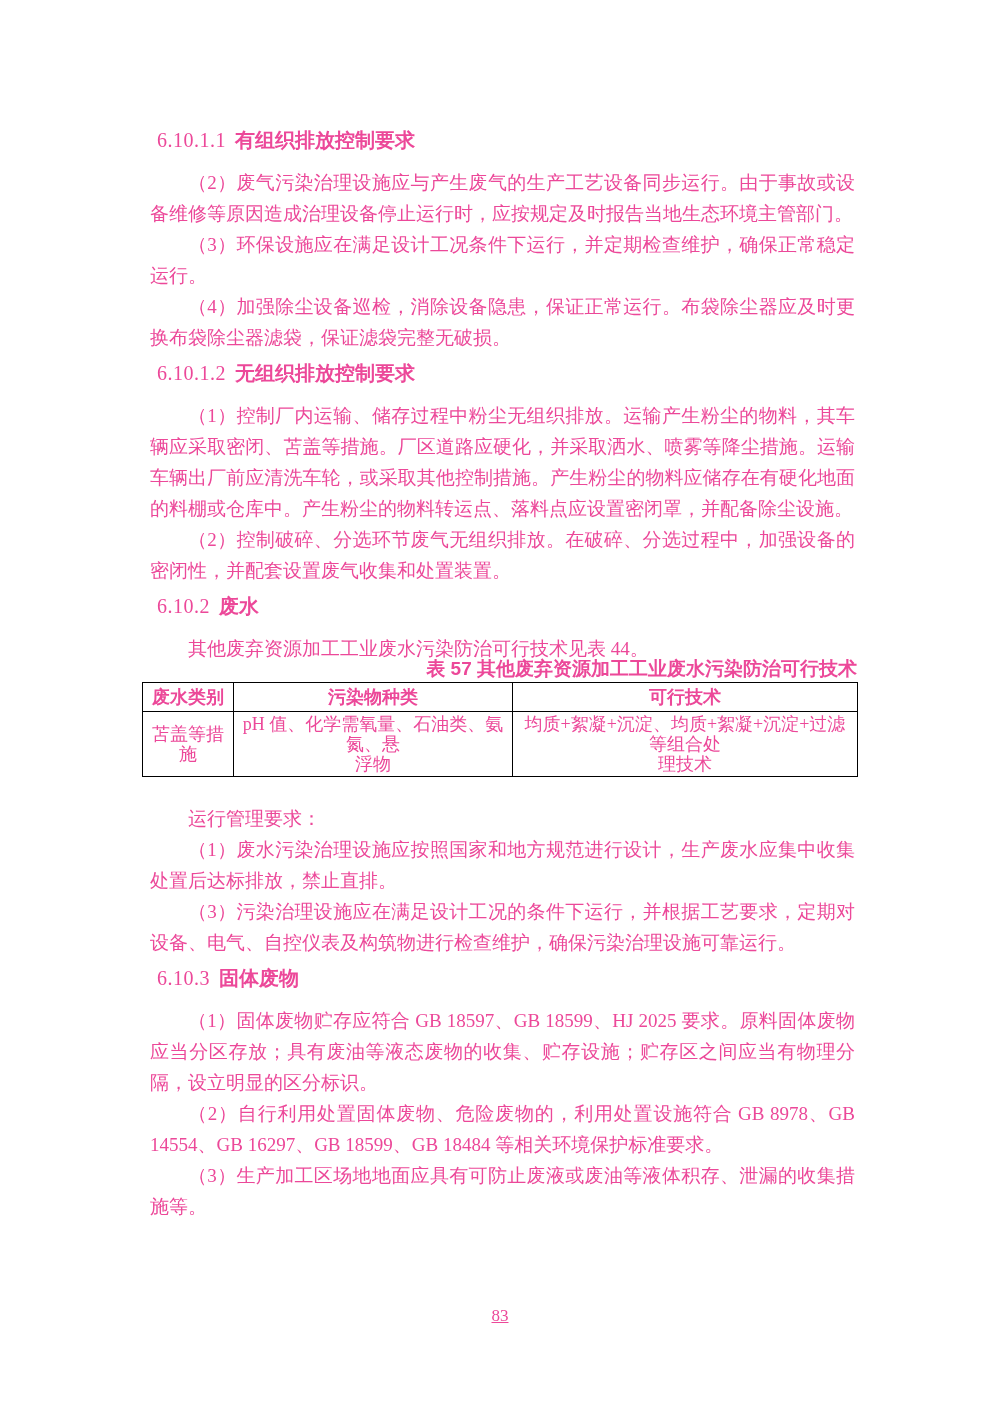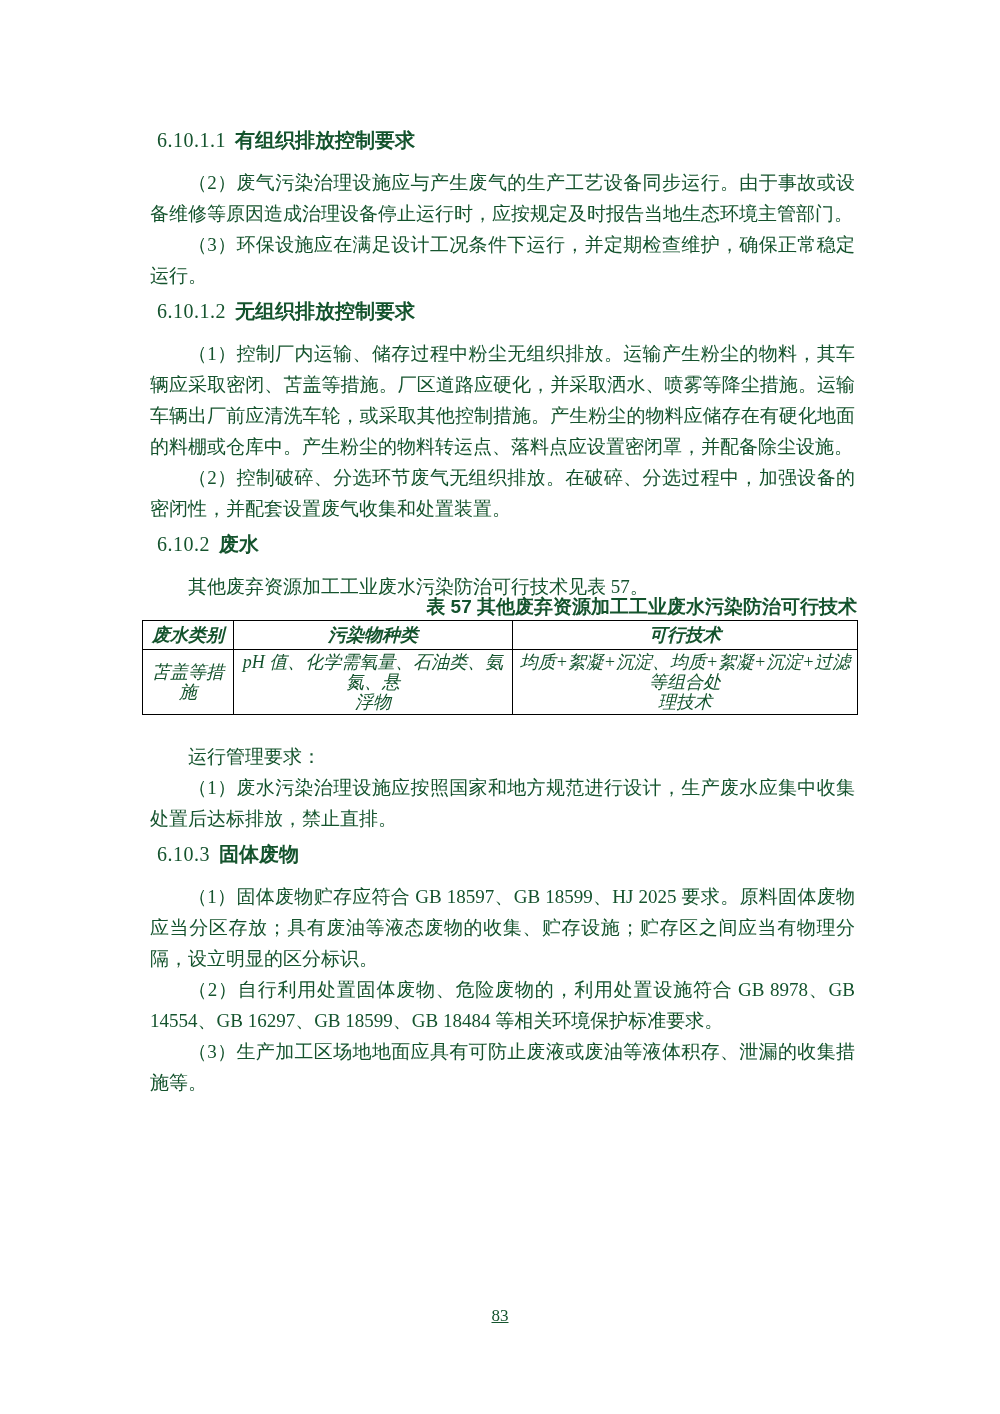--- a/index.html
+++ b/index.html
@@ -1,20 +1,20 @@
 <!DOCTYPE html>
 <html lang="zh"><head>
 <meta charset="utf-8">
 <style>
   html,body{margin:0;padding:0;background:#ffffff;}
   .page{
     position:relative;
     width:1000px;height:1414px;
     background:#ffffff;
-    color:#14532d;
+    color:#ec4899;
     font-family:"Liberation Serif", serif;
     overflow:hidden;
   }
   .content{
     position:absolute;
     left:150px; right:145px; top:128px;
   }
   .sec{
     font-size:20px;
     line-height:25px;
@@ -45,21 +45,20 @@
     font-weight:700;
     font-size:19px;
     line-height:22px;
     text-align:right;
     margin:-6px 0 2px -8px;
     width:715px;
   }
   .tbl-wrap{
     margin:0 0 26px -8px;
     width:715px;
-    font-style:italic;
   }
   table.vtable{
     border-collapse:collapse;
     width:715px;
     table-layout:fixed;
   }
   table.vtable th, table.vtable td{
     border:1px solid #000000;
     text-align:center;
     vertical-align:middle;
@@ -93,27 +92,28 @@
 </style>
 </head>
 <body>
 
 <div class="page">
   <div class="content">
 
     <h2 class="sec"><span class="num">6.10.1.1</span><span class="label">有组织排放控制要求</span></h2>
     <p class="body">（2）废气污染治理设施应与产生废气的生产工艺设备同步运行。由于事故或设备维修等原因造成治理设备停止运行时，应按规定及时报告当地生态环境主管部门。</p>
     <p class="body">（3）环保设施应在满足设计工况条件下运行，并定期检查维护，确保正常稳定运行。</p>
+    <p class="body">（4）加强除尘设备巡检，消除设备隐患，保证正常运行。布袋除尘器应及时更换布袋除尘器滤袋，保证滤袋完整无破损。</p>
 
     <h2 class="sec"><span class="num">6.10.1.2</span><span class="label">无组织排放控制要求</span></h2>
     <p class="body">（1）控制厂内运输、储存过程中粉尘无组织排放。运输产生粉尘的物料，其车辆应采取密闭、苫盖等措施。厂区道路应硬化，并采取洒水、喷雾等降尘措施。运输车辆出厂前应清洗车轮，或采取其他控制措施。产生粉尘的物料应储存在有硬化地面的料棚或仓库中。产生粉尘的物料转运点、落料点应设置密闭罩，并配备除尘设施。</p>
     <p class="body">（2）控制破碎、分选环节废气无组织排放。在破碎、分选过程中，加强设备的密闭性，并配套设置废气收集和处置装置。</p>
 
     <h2 class="sec"><span class="num">6.10.2</span><span class="label">废水</span></h2>
-    <p class="body">其他废弃资源加工工业废水污染防治可行技术见表 57。</p>
+    <p class="body">其他废弃资源加工工业废水污染防治可行技术见表 44。</p>
 
     <div class="tbl-caption">表 57 其他废弃资源加工工业废水污染防治可行技术</div>
     <div class="tbl-wrap">
       <table class="vtable">
         <colgroup>
           <col style="width:91px">
           <col style="width:279px">
           <col style="width:345px">
         </colgroup>
         <thead>
@@ -130,20 +130,21 @@
 浮物</td>
             <td>均质+絮凝+沉淀、均质+絮凝+沉淀+过滤等组合处
 理技术</td>
           </tr>
         </tbody>
       </table>
     </div>
 
     <p class="body">运行管理要求：</p>
     <p class="body">（1）废水污染治理设施应按照国家和地方规范进行设计，生产废水应集中收集处置后达标排放，禁止直排。</p>
+    <p class="body">（3）污染治理设施应在满足设计工况的条件下运行，并根据工艺要求，定期对设备、电气、自控仪表及构筑物进行检查维护，确保污染治理设施可靠运行。</p>
 
     <h2 class="sec"><span class="num">6.10.3</span><span class="label">固体废物</span></h2>
     <p class="body">（1）固体废物贮存应符合 GB 18597、GB 18599、HJ 2025 要求。原料固体废物应当分区存放；具有废油等液态废物的收集、贮存设施；贮存区之间应当有物理分隔，设立明显的区分标识。</p>
     <p class="body">（2）自行利用处置固体废物、危险废物的，利用处置设施符合 GB 8978、GB 14554、GB 16297、GB 18599、GB 18484 等相关环境保护标准要求。</p>
     <p class="body">（3）生产加工区场地地面应具有可防止废液或废油等液体积存、泄漏的收集措施等。</p>
 
   </div>
 
   <div class="page-num">83</div>
 </div>

